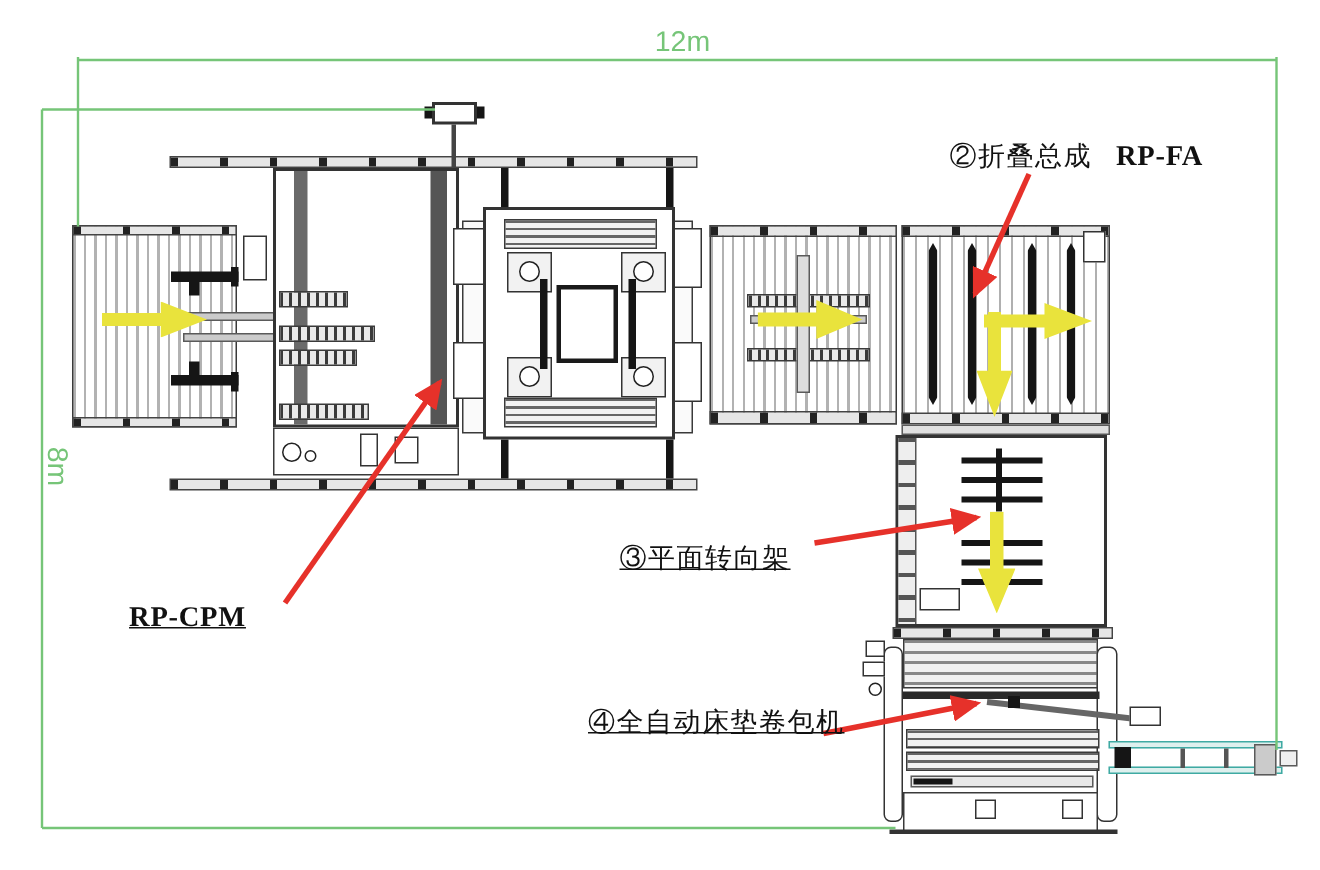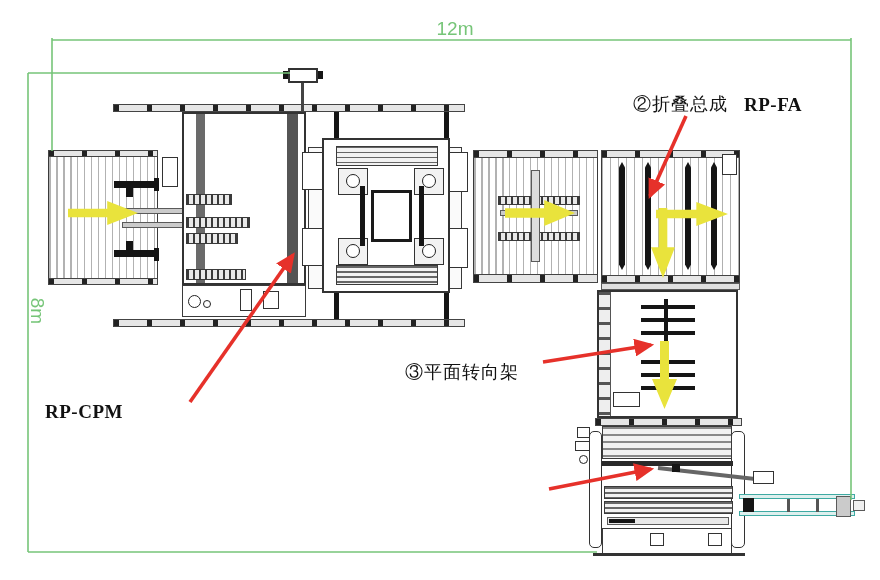--- a/index.html
+++ b/index.html
@@ -25,21 +25,21 @@
   
   .flow{background:var(--flow-yellow,#e9e33c);}
   .flow-right{clip-path:polygon(0 32%,56% 32%,56% 0,100% 50%,56% 100%,56% 68%,0 68%);}
   .flow-down{clip-path:polygon(32% 0,68% 0,68% 56%,100% 56%,50% 100%,0 56%,32% 56%);}
   
   .mlabel{color:#111;font-size:18px;letter-spacing:1px;white-space:nowrap;}
   .mmodel{color:#111;font-size:19px;font-weight:bold;letter-spacing:.5px;white-space:nowrap;}
   .dim{color:var(--dimension-green,#76c578);font-family:"Liberation Sans","DejaVu Sans",sans-serif;
        font-size:19px;white-space:nowrap;}
   .lblrow{display:flex;gap:16px;align-items:flex-end;}
-  .ctr{text-align:left;}
+  .ctr{text-align:center;text-decoration:underline;}
   svg{position:absolute;left:0;top:0;}
 </style>
 </head>
 <body>
 
 <div id="canvas">
 
   <div class="abs rail" style="left:113px;top:104px;width:352px;height:8px;"></div>
   <div class="abs rail" style="left:113px;top:319px;width:352px;height:8px;"></div>
   <div class="abs blackbar" style="left:334px;top:112px;width:5px;height:28px;"></div>
@@ -196,15 +196,16 @@
   <div class="abs lblrow" style="left:633px;top:92px;z-index:5;">
     <span class="mlabel">②折叠总成</span>
     <span class="mmodel">RP-FA</span>
   </div>
 
   <div class="abs" style="left:405px;top:360px;width:130px;z-index:5;">
     <div class="mlabel ctr">③平面转向架</div>
   </div>
 
   <div class="abs" style="left:392px;top:469px;width:160px;z-index:5;">
+    <div class="mlabel ctr">④全自动床垫卷包机</div>
   </div>
 
 </div>
 
 </body></html>

